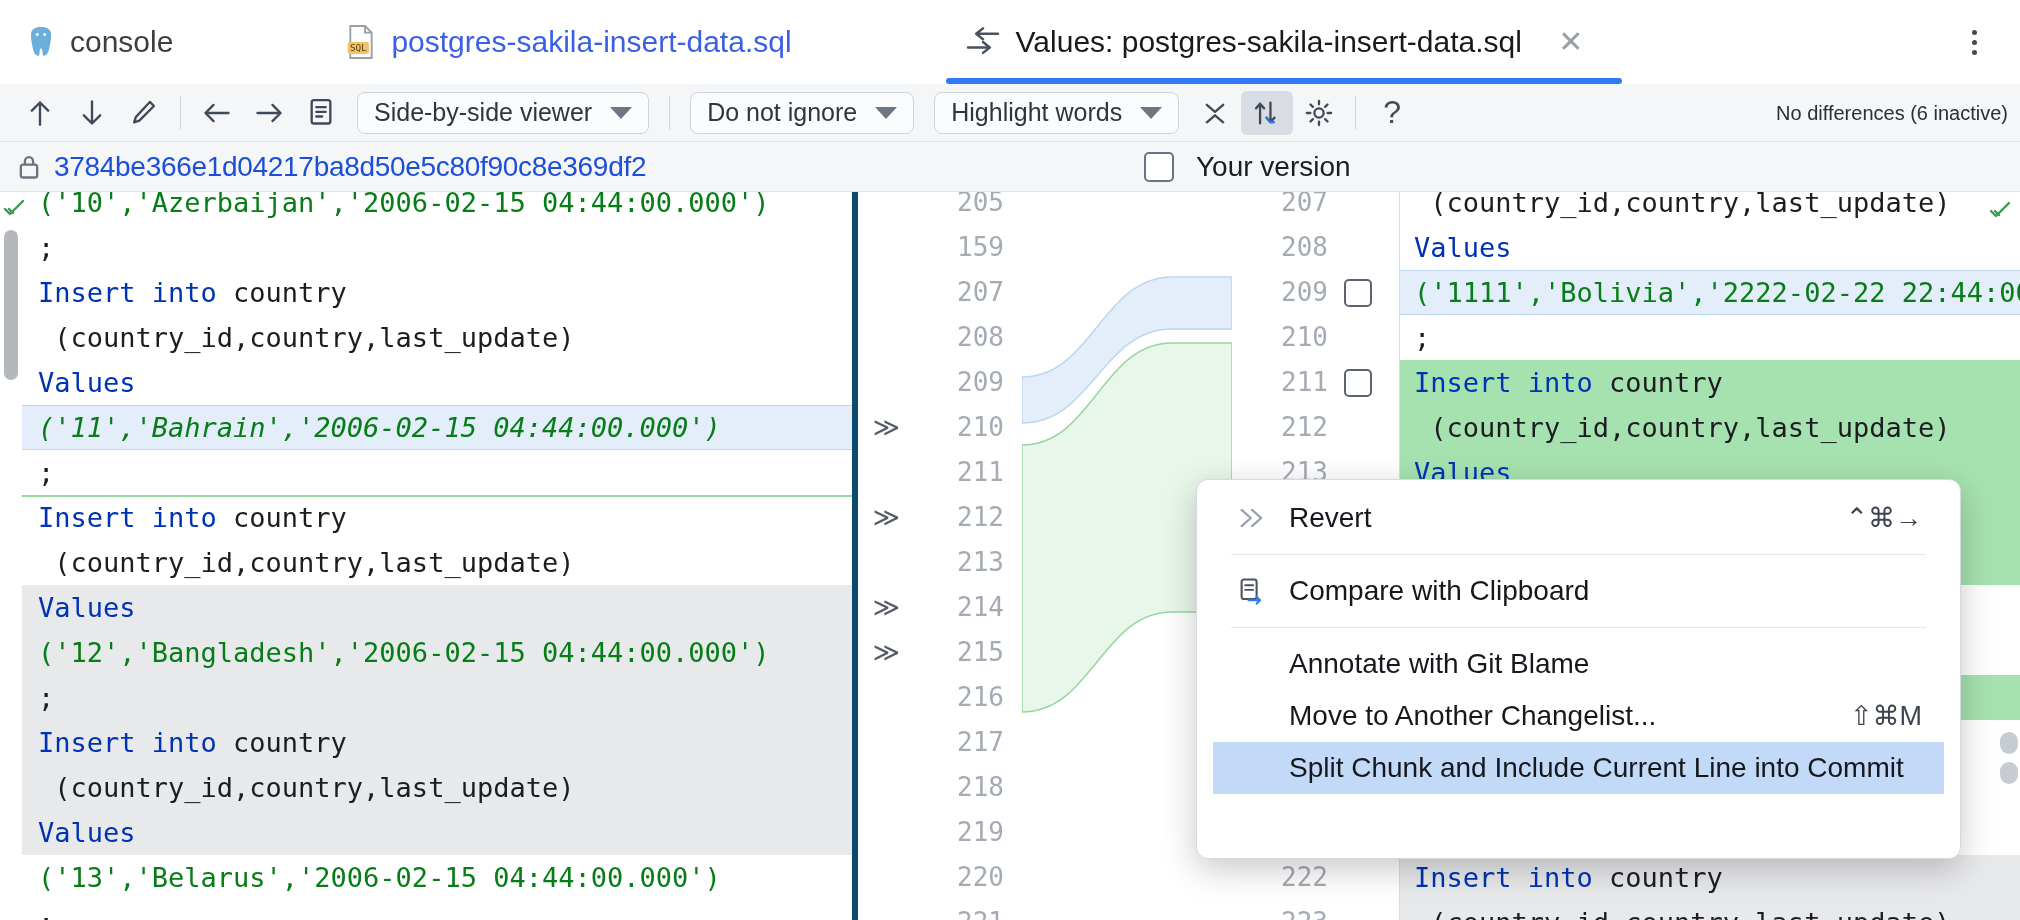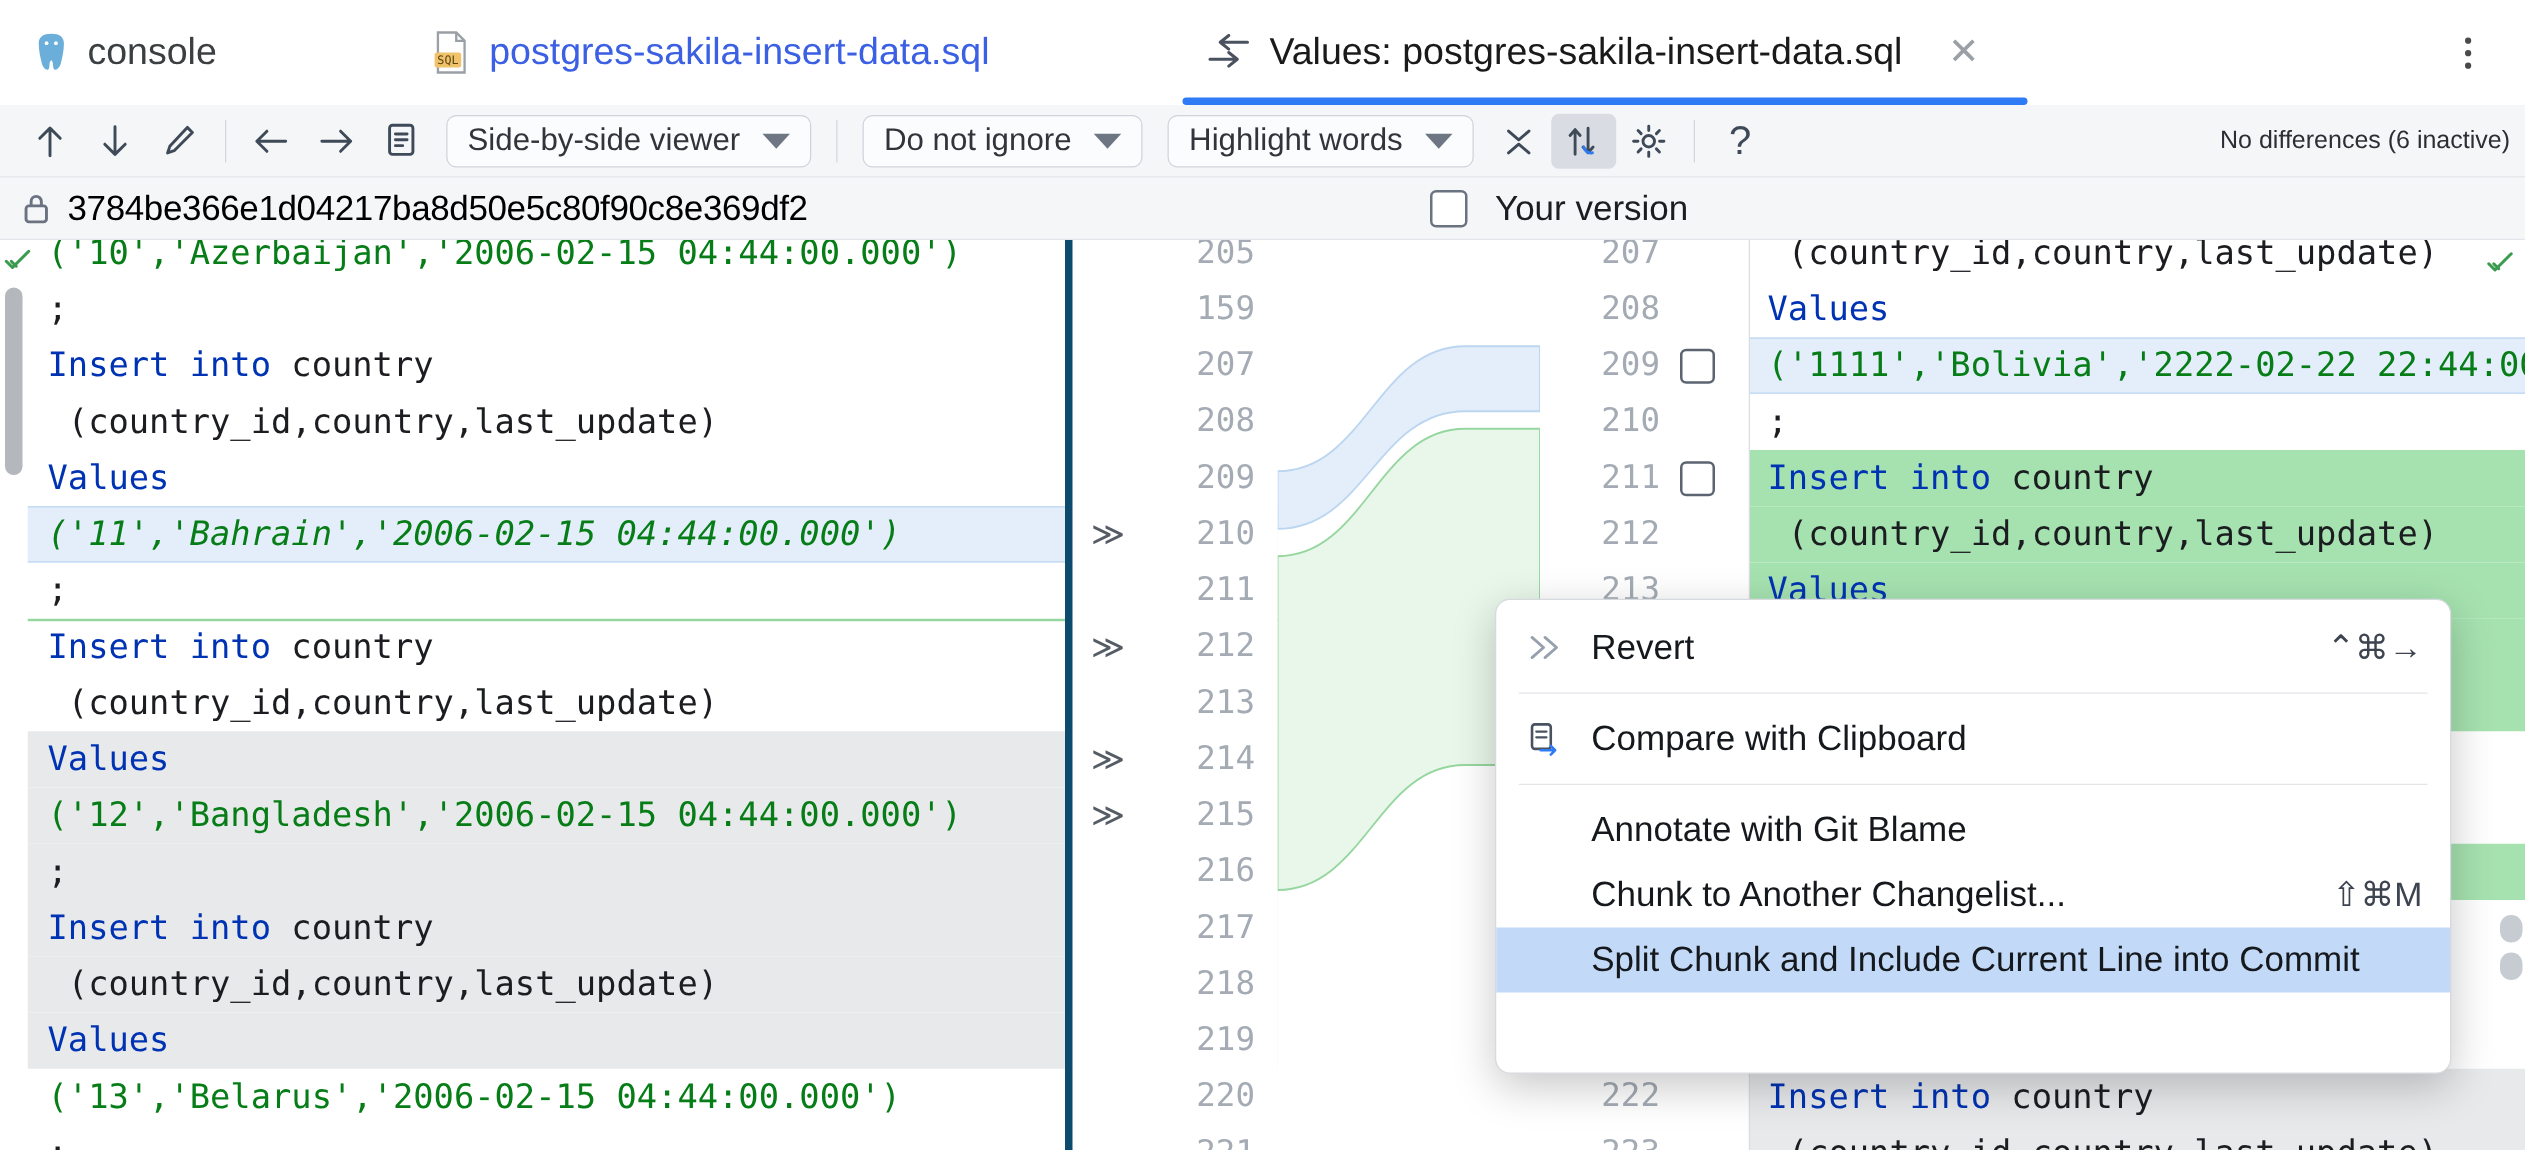--- a/index.html
+++ b/index.html
@@ -36,21 +36,21 @@
   .combo span{ font-size:25px; color:#31353b; white-space:nowrap;}
   .caret{ width:0;height:0;border-left:11px solid transparent;border-right:11px solid transparent;
      border-top:12px solid #6d7682; }
   .nodiff{ position:absolute; right:12px; top:50%; transform:translateY(-50%);
      font-size:20px; color:#2b2f35; white-space:nowrap;}
 
   
   .headrow{ height:50px; background:#f4f6f8; display:flex; align-items:center; border-bottom:1px solid #e2e5e9;}
   .hleft{ width:1108px; display:flex; align-items:center; gap:12px; padding-left:16px;}
   .lock{ width:26px;height:28px; display:block;}
-  .hash{ font-size:28px; color:#000000; font-family:"Liberation Sans",sans-serif; letter-spacing:-0.3px;}
+  .hash{ font-size:28px; color:#1d4ed8; font-family:"Liberation Sans",sans-serif; letter-spacing:-0.3px;}
   .hright{ flex:1; display:flex; align-items:center; gap:22px; padding-left:36px;}
   .cbox{ width:30px;height:30px;border:2px solid #6b7280;border-radius:5px;background:#fff;}
   .vlabel{ font-size:28px;color:#1b1d20;}
 
   
   .diff{ position:relative; height:728px; display:flex; overflow:hidden; background:#fff;}
   .marker{ width:22px; position:relative; background:#fff;}
   .mcheck{ position:absolute; left:2px; top:4px; width:24px;height:24px; color:#3a9b4e;}
   .mthumb{ position:absolute; left:4px; top:38px; width:14px;height:150px;border-radius:7px;background:#b4b8bd;}
   .pane{ position:relative; overflow:hidden; }
@@ -67,21 +67,21 @@
   .rowhl-greenstrong{ position:absolute; left:0; background:#a6e2b0;}
   .rowhl-gray{ position:absolute; left:0; background:#e8e9eb;}
   .greenline{ position:absolute; height:2px; background:#96d69f;}
   .gutL{ position:absolute; top:0; right:0; width:170px; height:100%; background:#fff; border-left:6px solid #0c4a6e;}
   .gutR{ position:absolute; top:0; left:0; width:168px; height:100%; background:#fff; border-right:1px solid #d9dde2;}
   .gcb{ position:absolute; width:28px;height:28px;border:2px solid #5b6470;border-radius:5px;background:#fff;}
   .conn{ position:absolute; top:0; left:0; }
 
   
   .ctx{ position:absolute; background:#ffffff; border:1px solid #d6d9de; border-radius:12px;
-     box-shadow:0 10px 34px rgba(0,0,0,.22); padding:12px 0; }
+     box-shadow:0 10px 34px rgba(0,0,0,.22); padding:12px 16px; }
   .ci{ height:52px; display:flex; align-items:center; padding:0 22px; gap:20px; cursor:pointer;}
   .ci .ictext{ font-size:28px; color:#15181c; white-space:nowrap;}
   .ci.sel{ background:#c2daf7; }
   .ci.dis .ictext{ color:#a4acb8; }
   .ci .sc{ margin-left:auto; font-size:27px; color:#3d4450; padding-left:60px; white-space:nowrap;}
   .ciicon{ width:34px; height:34px; display:flex; align-items:center; justify-content:center;}
   .cisep{ height:1px; background:#e3e5e9; margin:10px 18px;}
 
   
   .rsb{ position:absolute; right:2px; width:18px; border-radius:9px; background:#c7ccd3;}
@@ -386,21 +386,21 @@
           </span>
           <span class="ictext">Compare with Clipboard</span>
         </div>
         <div class="cisep"></div>
         <div class="ci">
           <span class="ciicon"></span>
           <span class="ictext">Annotate with Git Blame</span>
         </div>
         <div class="ci">
           <span class="ciicon"></span>
-          <span class="ictext">Chunk to Another Changelist...</span>
+          <span class="ictext">Move to Another Changelist...</span>
           <span class="sc">⇧⌘M</span>
         </div>
         <div class="ci sel">
           <span class="ciicon"></span>
           <span class="ictext">Split Chunk and Include Current Line into Commit</span>
         </div>
         <div class="ci dis">
           <span class="ciicon"></span>
         </div>
       </div>

